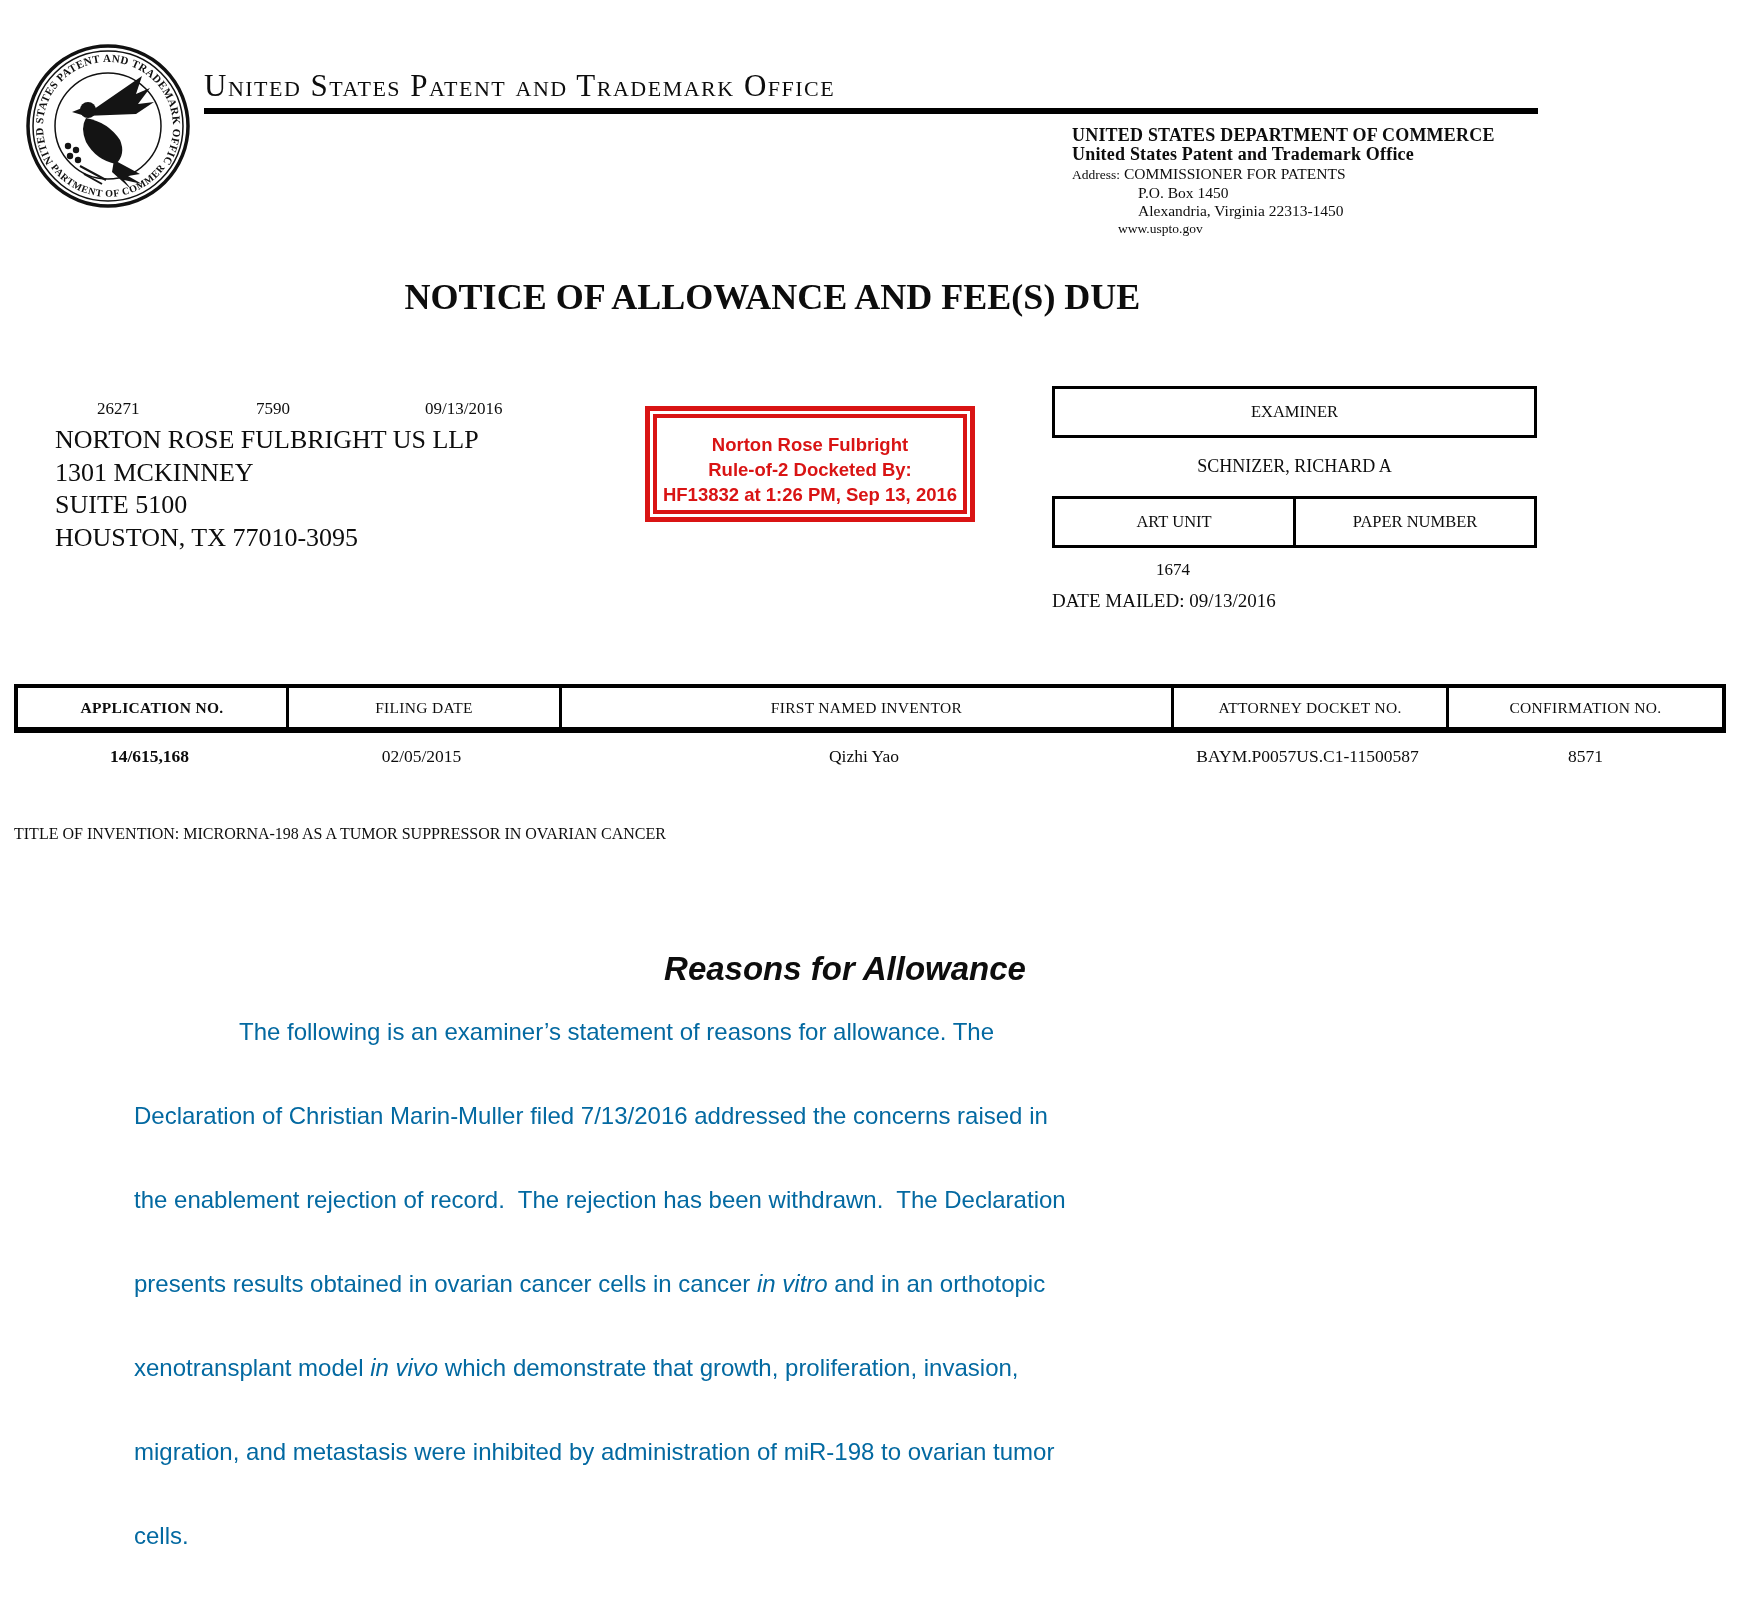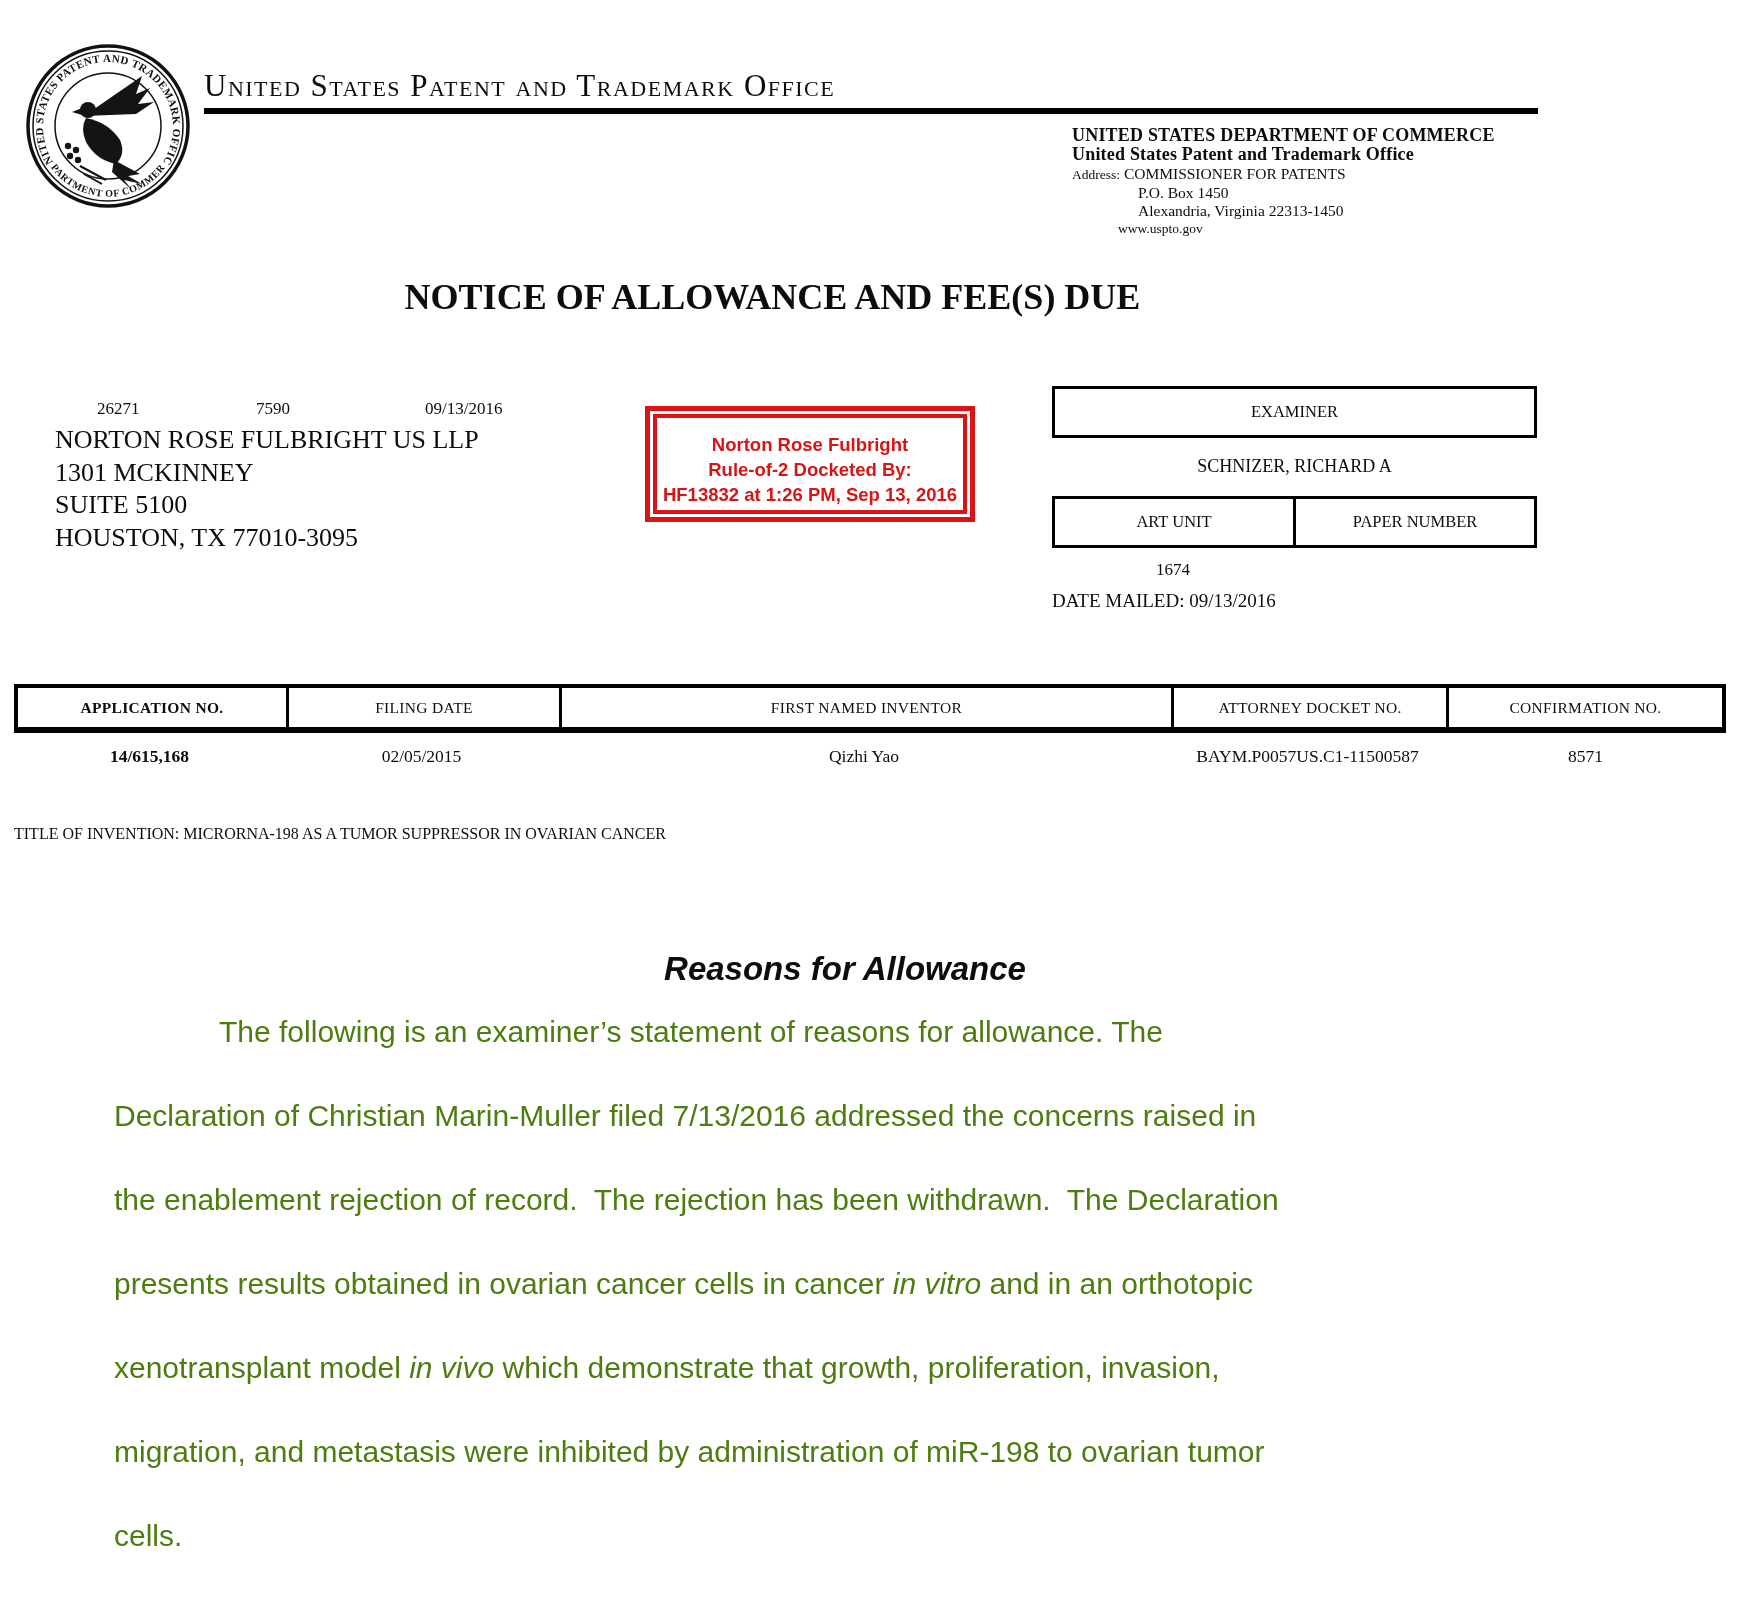--- a/index.html
+++ b/index.html
@@ -61,22 +61,22 @@
   .tvalues{display:flex;margin-top:13px;}
   .td{text-align:center;font-size:17.5px;white-space:nowrap;}
   .c0{width:271px;flex:none;font-weight:bold;} .c1{width:273px;flex:none;} .c2{width:612px;flex:none;}
   .c3{width:275px;flex:none;} .c4{flex:1;}
   .invention-title{position:absolute;left:14px;top:787px;font-size:16px;white-space:nowrap;margin-top:38px;}
 
   
   .reasons-heading{position:absolute;left:180px;top:950px;width:1330px;text-align:center;
                    font-family:"Liberation Sans",sans-serif;font-weight:bold;font-style:italic;
                    font-size:33px;}
-  .reasons-para{position:absolute;left:114px;top:990px;font-family:"Liberation Sans",sans-serif;
-                font-size:30px;line-height:84px;color:#4d7c0f;}
+  .reasons-para{position:absolute;left:134px;top:990px;font-family:"Liberation Sans",sans-serif;
+                font-size:24px;line-height:84px;color:#0369a1;}
   .para-line{white-space:pre;}
   .para-line.first{padding-left:105px;}
   .it{font-style:italic;}
 </style>
 </head>
 <body>
 
 <div class="page">
 
   <div class="seal">

